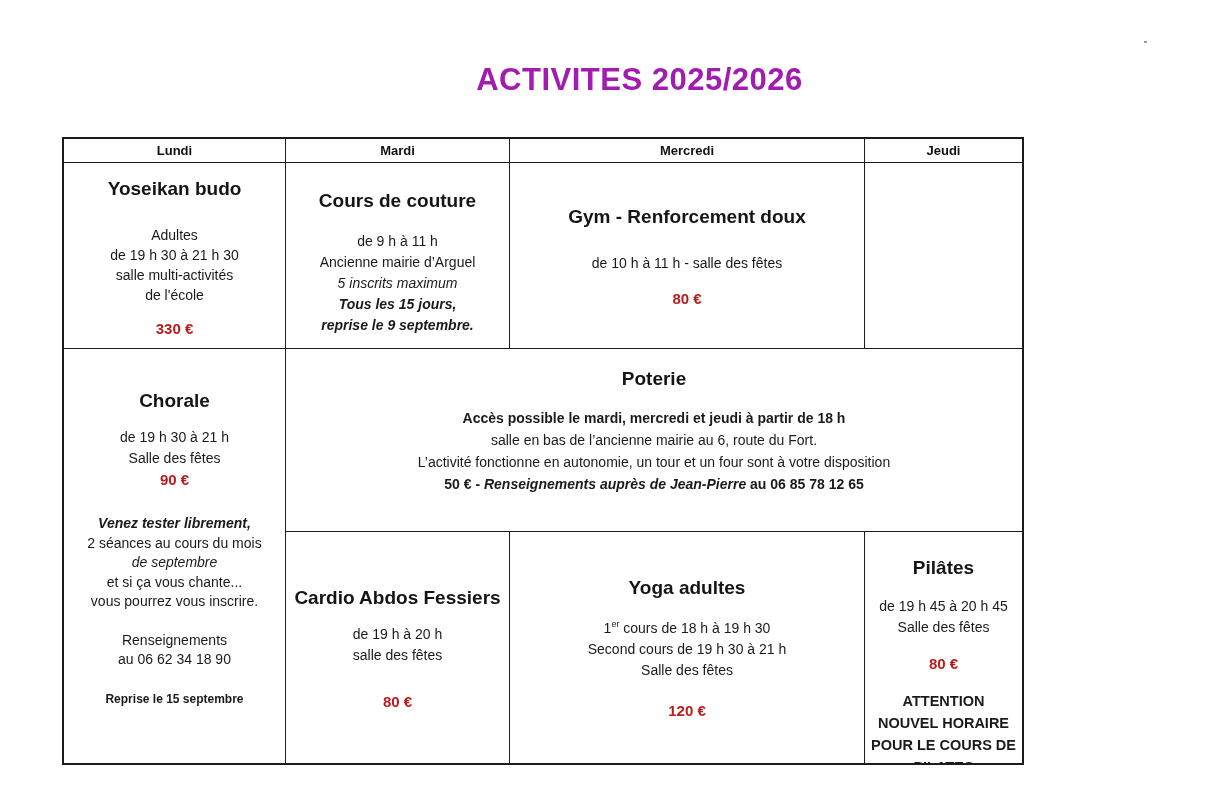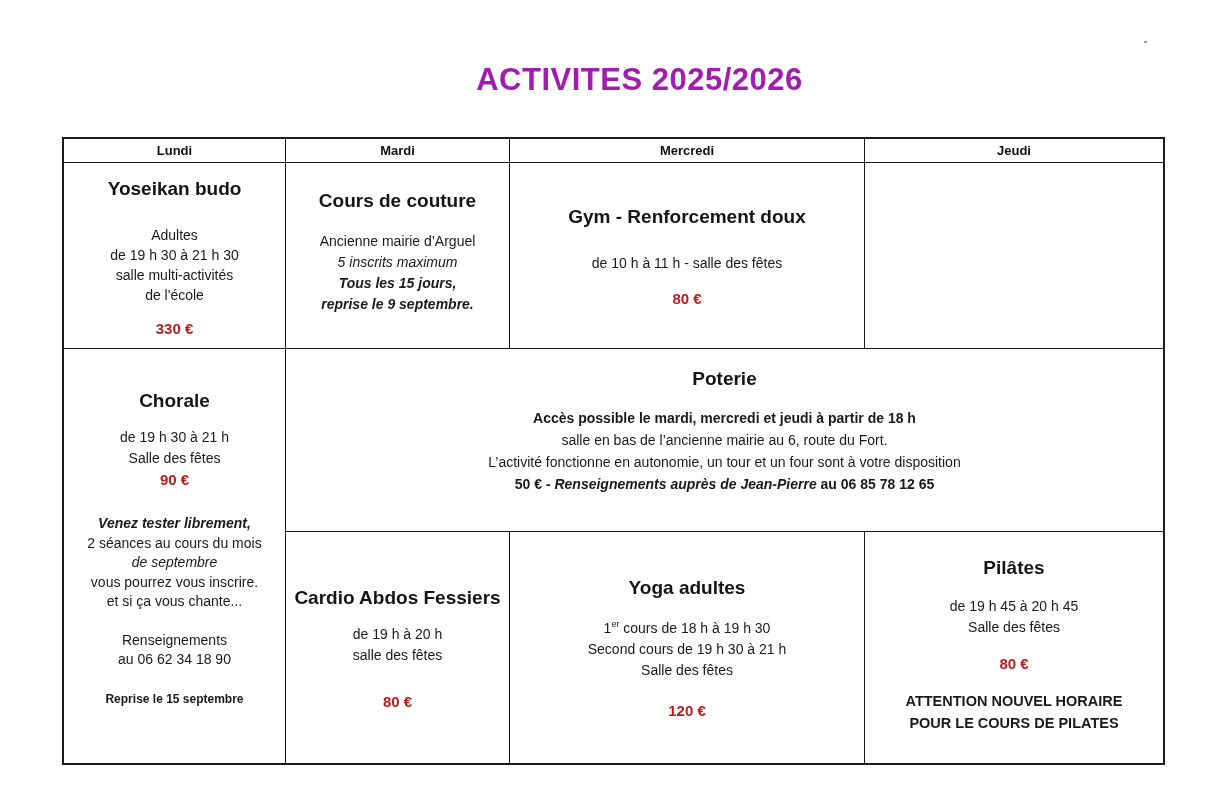--- a/index.html
+++ b/index.html
@@ -26,21 +26,21 @@
     text-indent: 52px;
     font-size: 31px;
     font-weight: bold;
     letter-spacing: 0.5px;
     color: #a21caf;
   }
   .schedule {
     position: absolute;
     left: 62px;
     top: 137px;
-    width: 1103px;
+    width: 962px;
     height: 628px;
     border: 2px solid #1c1c1c;
     box-sizing: border-box;
     display: grid;
     grid-template-columns: 222px 224px 355px 1fr;
     grid-template-rows: 24px 186px 183px 1fr;
     background: #fff;
   }
   .hcell {
     border-right: 1.5px solid #1c1c1c;
@@ -147,20 +147,21 @@
         <div>de 19 h 30 à 21 h 30</div>
         <div>salle multi-activités</div>
         <div>de l'école</div>
       </div>
       <div class="price">330 €</div>
     </div>
 
     <div class="cell c-couture">
       <div class="act-title">Cours de couture</div>
       <div class="body">
+        <div>de 9 h à 11 h</div>
         <div>Ancienne mairie d’Arguel</div>
         <div class="i">5 inscrits maximum</div>
         <div class="bi">Tous les 15 jours,</div>
         <div class="bi">reprise le 9 septembre.</div>
       </div>
     </div>
 
     <div class="cell c-gym">
       <div class="act-title">Gym - Renforcement doux</div>
       <div class="body">
@@ -175,22 +176,22 @@
       <div class="act-title">Chorale</div>
       <div class="body">
         <div>de 19 h 30 à 21 h</div>
         <div>Salle des fêtes</div>
         <div class="price">90 €</div>
       </div>
       <div class="notes">
         <div class="bi">Venez tester librement,</div>
         <div>2 séances au cours du mois</div>
         <div class="i">de septembre</div>
+        <div>et si ça vous chante...</div>
         <div>vous pourrez vous inscrire.</div>
-        <div>et si ça vous chante...</div>
       </div>
       <div class="contact">
         <div>Renseignements</div>
         <div>au 06 62 34 18 90</div>
       </div>
       <div class="reprise b">Reprise le 15 septembre</div>
     </div>
 
     <div class="cell c-poterie span-cols no-r">
       <div class="act-title">Poterie</div>

